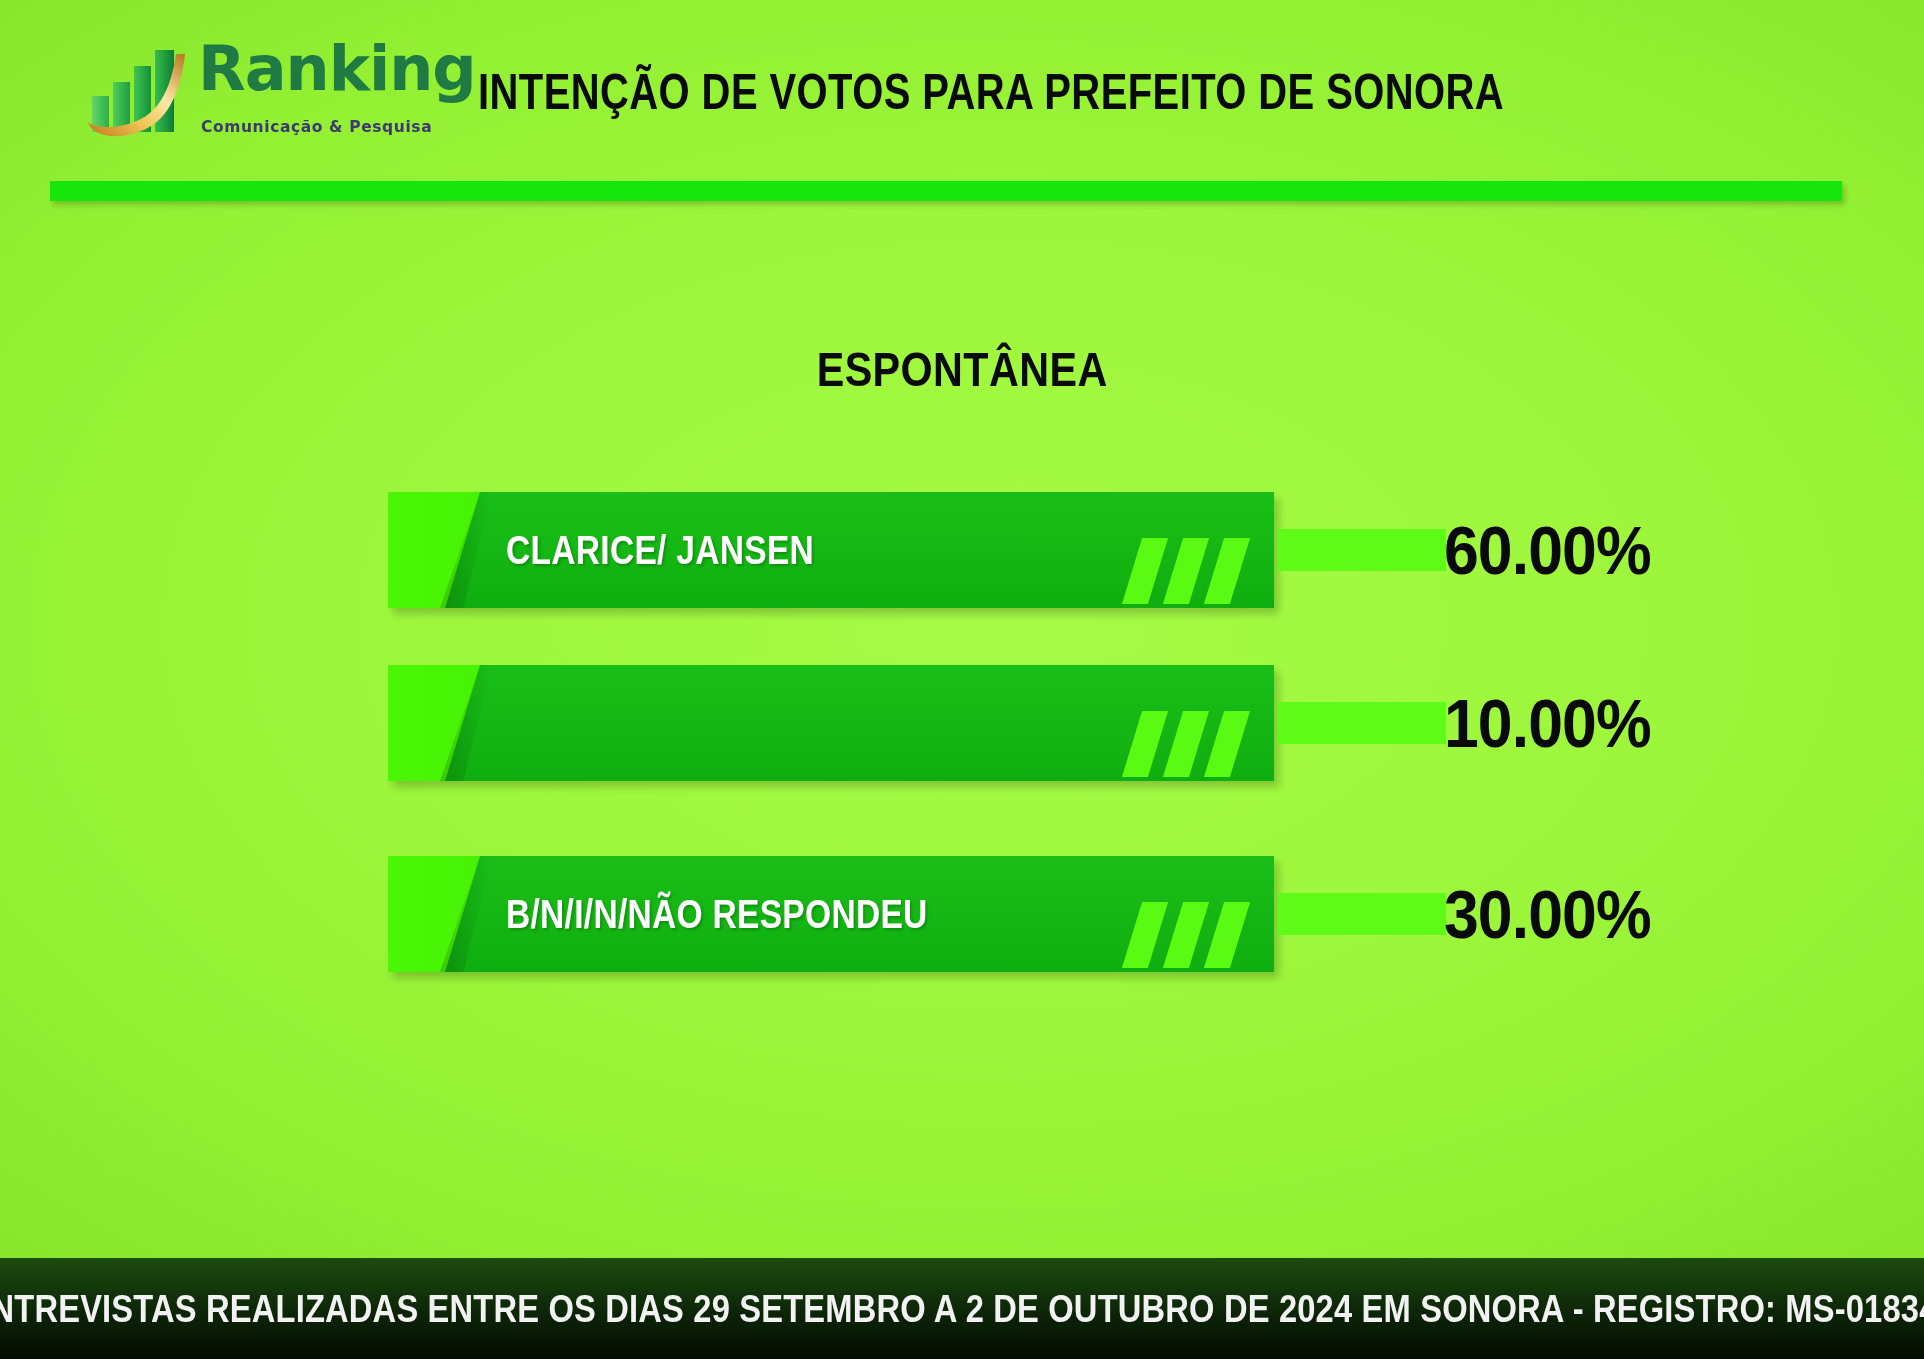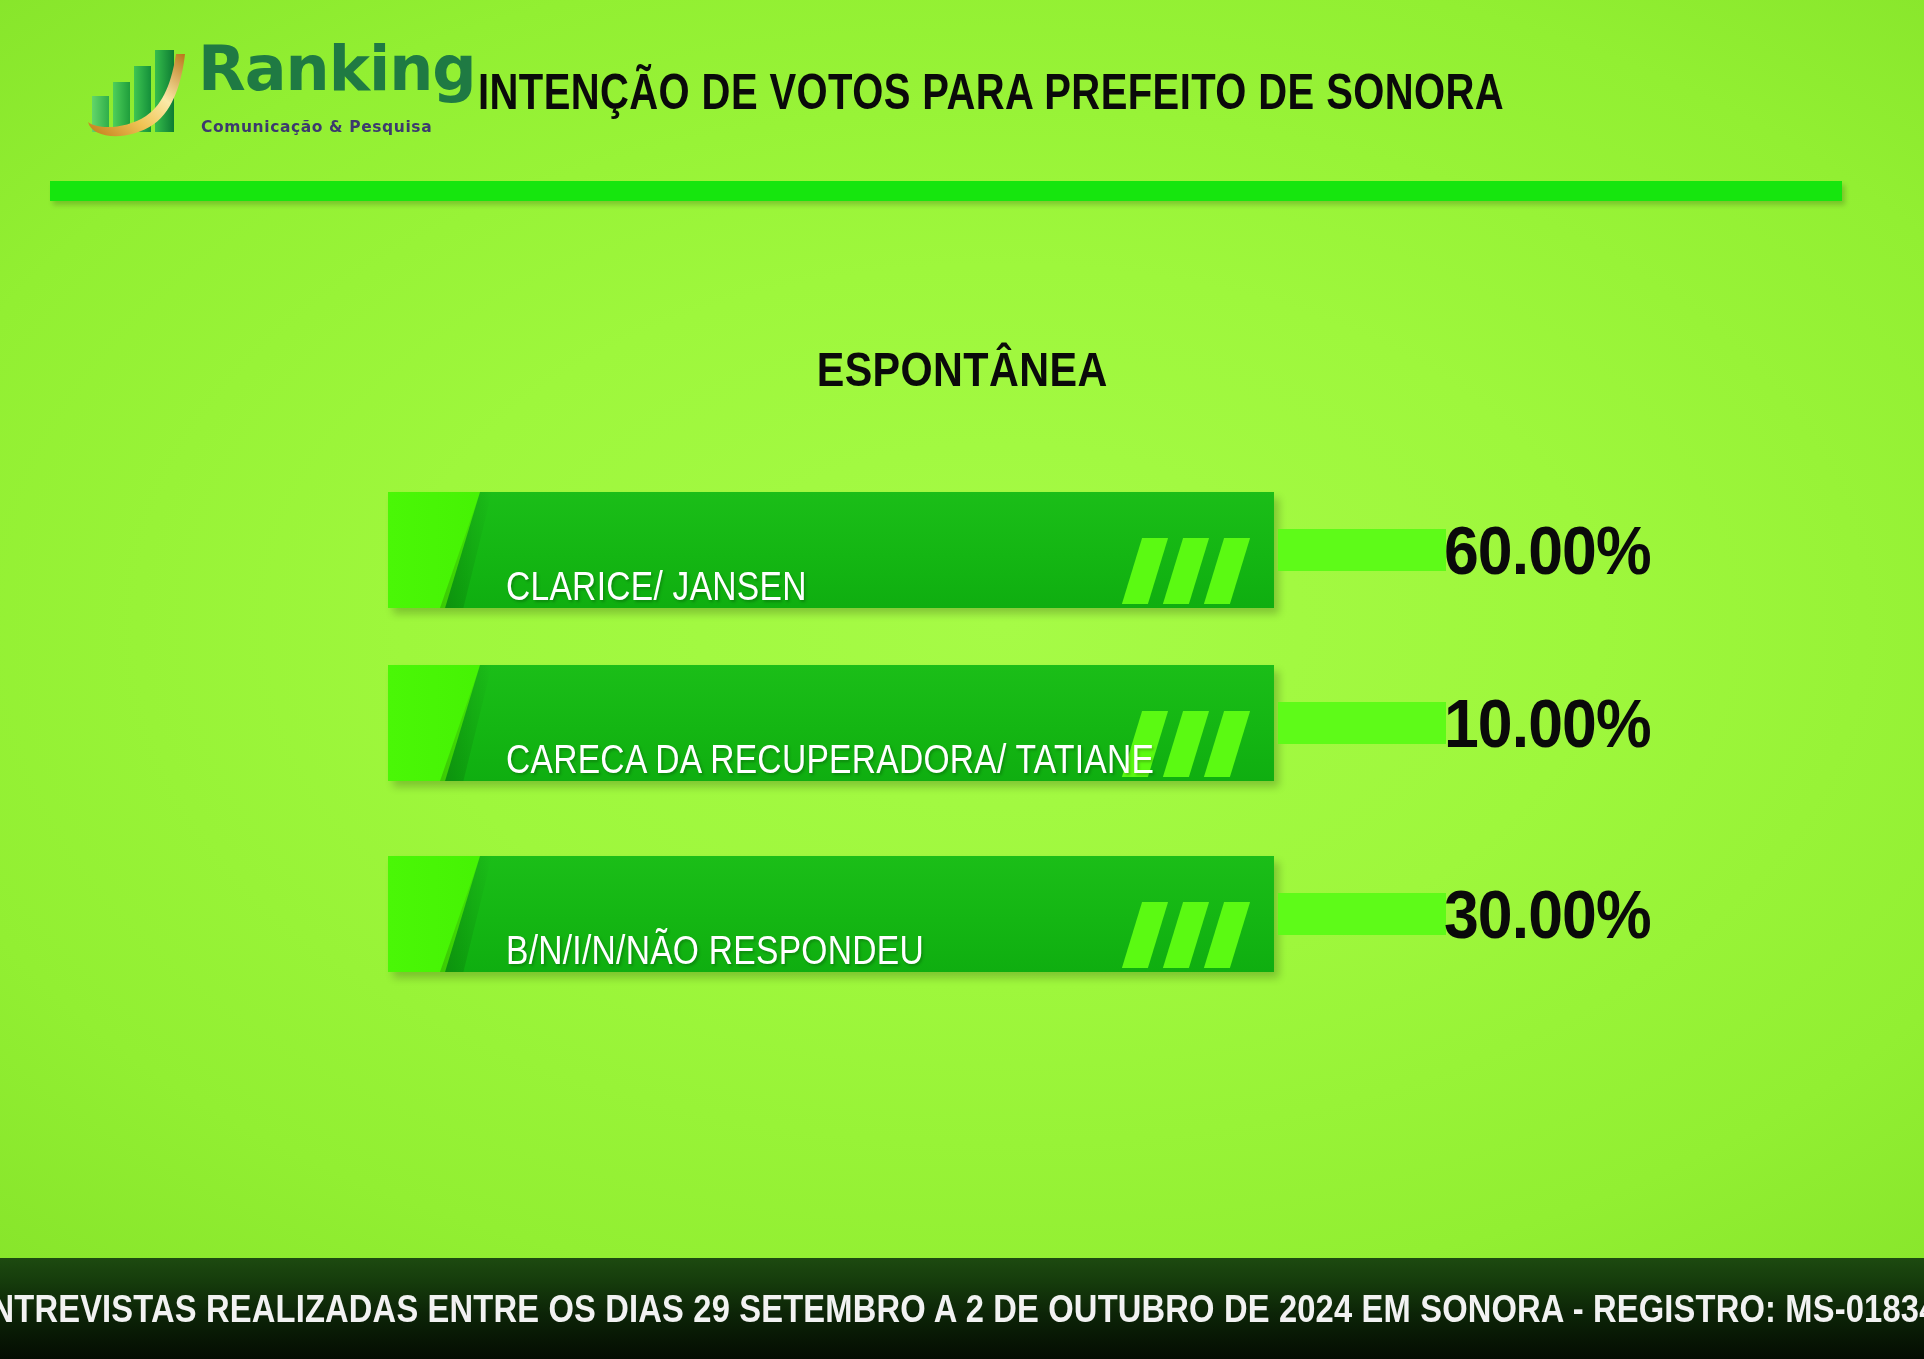--- a/index.html
+++ b/index.html
@@ -179,23 +179,23 @@
   .slash-1 { left: 0px; }
   .slash-2 { left: 41px; }
   .slash-3 { left: 82px; }
 
   .bar-label {
     position: absolute;
     left: 118px;
     top: 0;
     height: 116px;
     display: flex;
-    align-items: flex-end;
-    font-family: "Liberation Sans Narrow", "Liberation Sans", sans-serif;
-    font-weight: normal;
+    align-items: center;
+    font-family: "Liberation Sans Narrow", "Liberation Sans", sans-serif;
+    font-weight: bold;
     font-size: 40px;
     line-height: 44px;
     color: #ffffff;
     letter-spacing: 0.3px;
     white-space: nowrap;
     text-shadow: 2px 2px 3px rgba(0,0,0,0.22);
     z-index: 3;
   }
   .bar-label span { display: inline-block; transform: scaleX(0.84); transform-origin: left center; }
 
@@ -330,23 +330,20 @@
     <div class="row row-1">
       <div class="bar-body">
         <div class="bar-wedge"></div>
         <div class="bar-wedge-shadow"></div>
         <div class="slashes">
           <div class="slash slash-1"></div>
           <div class="slash slash-2"></div>
           <div class="slash slash-3"></div>
         </div>
       </div>
-      <div class="bar-label">
-        <span>CARECA DA RECUPERADORA/ TATIANE</span>
-      </div>
       <div class="bar-tail"></div>
       <div class="bar-pct">
         <span>10.00%</span>
       </div>
     </div>
 
     <div class="row row-2">
       <div class="bar-body">
         <div class="bar-wedge"></div>
         <div class="bar-wedge-shadow"></div>

